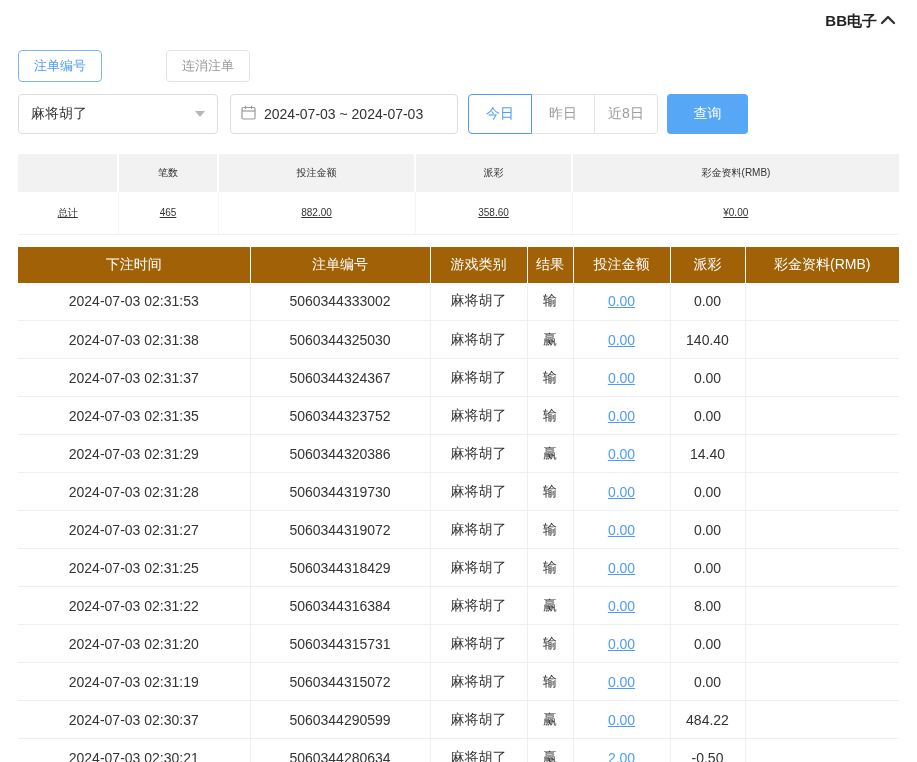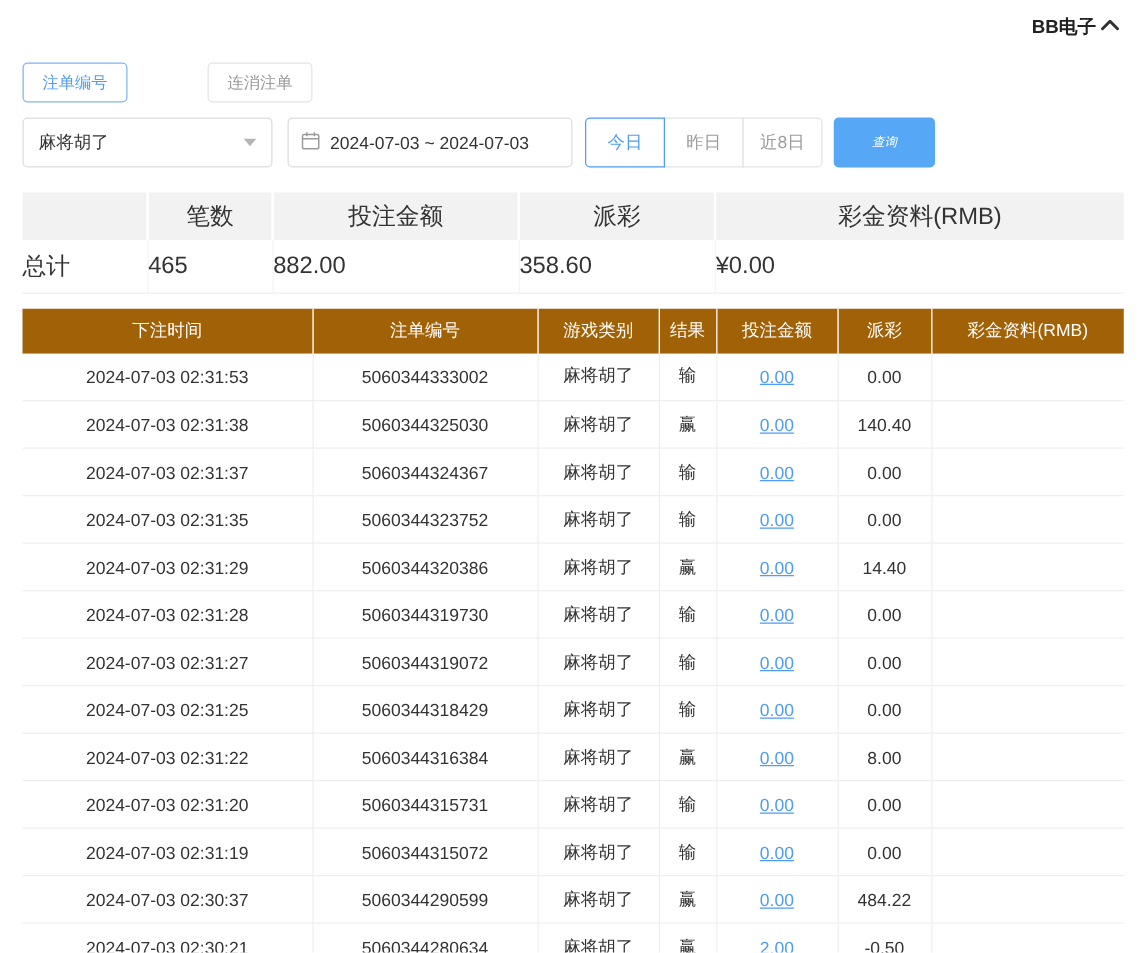--- a/index.html
+++ b/index.html
@@ -45,34 +45,35 @@
   .qbtn {
     width: 64px; height: 40px; background: #fff; border: 1px solid #e3e3e3;
     font-size: 14px; color: #9c9c9c; cursor: pointer;
   }
   .qbtn + .qbtn { margin-left: -1px; }
   .qbtn:first-child { border-radius: 4px 0 0 4px; }
   .qbtn:last-child { border-radius: 0 4px 4px 0; }
   .qbtn.active { border: 1px solid #4e9cf5; color: #4e9cf5; position: relative; z-index: 1; }
   .search-btn {
     margin-left: 9px; width: 81px; height: 40px; background: #57a7f7;
-    color: #fff; border: none; border-radius: 4px; font-size: 10px; cursor: pointer; font-style: italic;
+    color: #fff; border: none; border-radius: 4px; font-size: 14px; cursor: pointer;
   }
 
   
   table { border-collapse: collapse; width: 100%; table-layout: fixed; }
-  .summary { margin-top: 20px; font-size: 19px; }
+  .summary { margin-top: 20px; font-size: 10px; }
   .summary thead td {
     background: #f2f2f2; height: 38px; text-align: center;
     border-right: 2px solid #fff; color: #333;
   }
   .summary thead td:last-child { border-right: none; }
   .summary tbody td {
-    height: 42px; text-align: left; border-bottom: 1px solid #f0f0f0;
+    height: 42px; text-align: center; border-bottom: 1px solid #f0f0f0;
     border-right: 1px solid #f5f5f5;
+    text-decoration: underline;
   }
   .summary tbody td:last-child { border-right: none; }
 
   .records { margin-top: 12px; font-size: 14px; }
   .records th {
     background: #a16207; color: #fff; font-weight: normal; height: 36px;
     border-right: 1px solid #fff; font-size: 14px;
   }
   .records th:last-child { border-right: none; }
   .records td {

